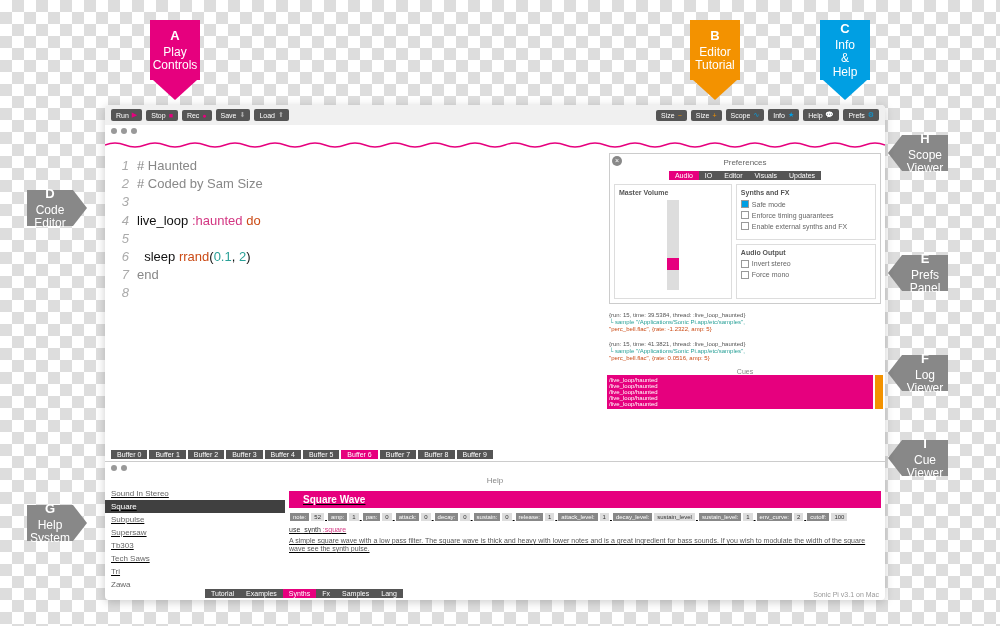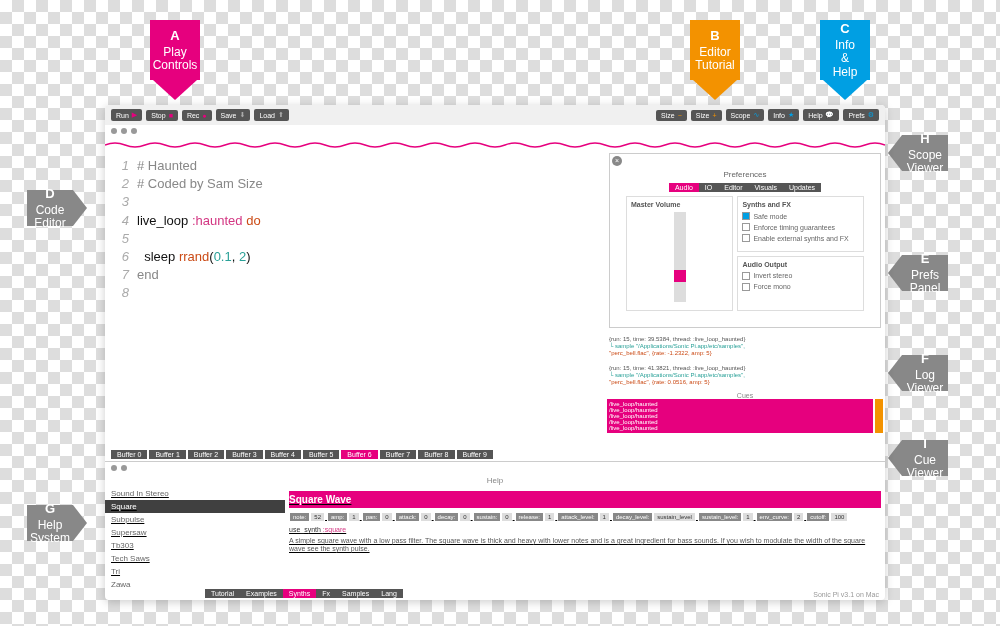--- a/index.html
+++ b/index.html
@@ -91,21 +91,21 @@
 .editor .line { display: flex; }
 .editor .gutter { width: 22px; color: #aaa; text-align: right; padding-right: 8px; font-style: italic; }
 .editor .code { white-space: pre; color: #888; }
 .kw-comment { color: #888; }
 .kw-def { color: #111; }
 .kw-symbol { color: #d33682; }
 .kw-number { color: #2aa198; }
 .kw-func { color: #cb4b16; }
 
 .rightpane { width: 280px; display: flex; flex-direction: column; font-size: 7px; }
-.prefs { border: 1px solid #ccc; margin: 4px; padding: 16px; display: flex; flex-direction: column; gap: 4px; position: relative; }
+.prefs { border: 1px solid #ccc; margin: 4px; padding: 4px; display: flex; flex-direction: column; gap: 4px; position: relative; }
 .prefs .close { position: absolute; top: 2px; left: 2px; width: 10px; height: 10px; border-radius: 50%; background: #888; color: #fff; font-size: 7px; text-align: center; line-height: 10px; }
 .prefs-title { text-align: center; color: #666; font-size: 8px; }
 .prefs-tabs { display: flex; gap: 0; justify-content: center; }
 .prefs-tab { background: #555; color: #fff; padding: 1px 6px; font-size: 7px; }
 .prefs-tab.active { background: #e6007e; }
 .prefs-body { display: flex; gap: 4px; }
 .prefs-col { border: 1px solid #ddd; padding: 4px; flex: 1; }
 .prefs-col h5 { font-size: 7px; color: #555; font-weight: bold; margin-bottom: 4px; }
 .volslider { width: 12px; height: 90px; background: #ddd; margin: 4px auto; position: relative; }
 .volslider .thumb { position: absolute; width: 12px; height: 12px; background: #e6007e; bottom: 20px; }
@@ -128,21 +128,21 @@
 .buftab { background: #555; color: #fff; font-size: 7px; padding: 1px 6px; }
 .buftab.active { background: #e6007e; }
 
 .help { display: flex; flex-direction: column; border-top: 1px solid #ccc; }
 .help-title { text-align: center; font-size: 8px; color: #888; padding: 2px; }
 .help-body { display: flex; height: 100px; text-decoration: underline; }
 .help-list { width: 180px; font-size: 8px; overflow: hidden; }
 .help-list .item { padding: 2px 6px; color: #666; }
 .help-list .item.active { background: #404040; color: #fff; }
 .help-content { flex: 1; padding: 4px; font-size: 7px; overflow: hidden; }
-.help-content h3 { background: #e6007e; color: #fff; padding: 3px 0; font-size: 10px; }
+.help-content h3 { background: #e6007e; color: #fff; padding: 3px 14px; font-size: 10px; }
 .help-params { margin: 4px 0; }
 .param { display: inline-block; background: #888; color: #fff; padding: 1px 3px; font-size: 6px; margin: 1px; }
 .param-val { background: #ddd; color: #333; }
 .help-use { font-family: monospace; margin: 3px 0; color: #333; }
 .help-use .sym { color: #d33682; }
 .help-desc { color: #555; font-size: 7px; line-height: 1.2; }
 .help-tabs { display: flex; gap: 0; padding: 2px 100px; }
 .help-tab { background: #555; color: #fff; font-size: 7px; padding: 1px 6px; }
 .help-tab.active { background: #e6007e; }
 

